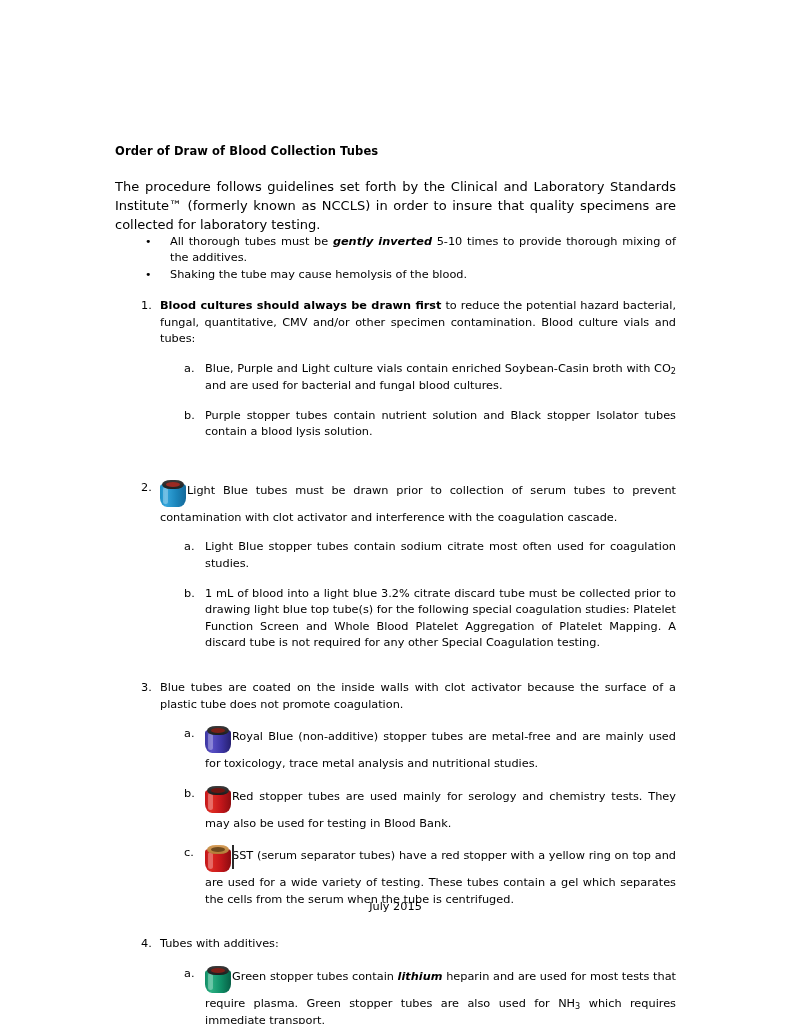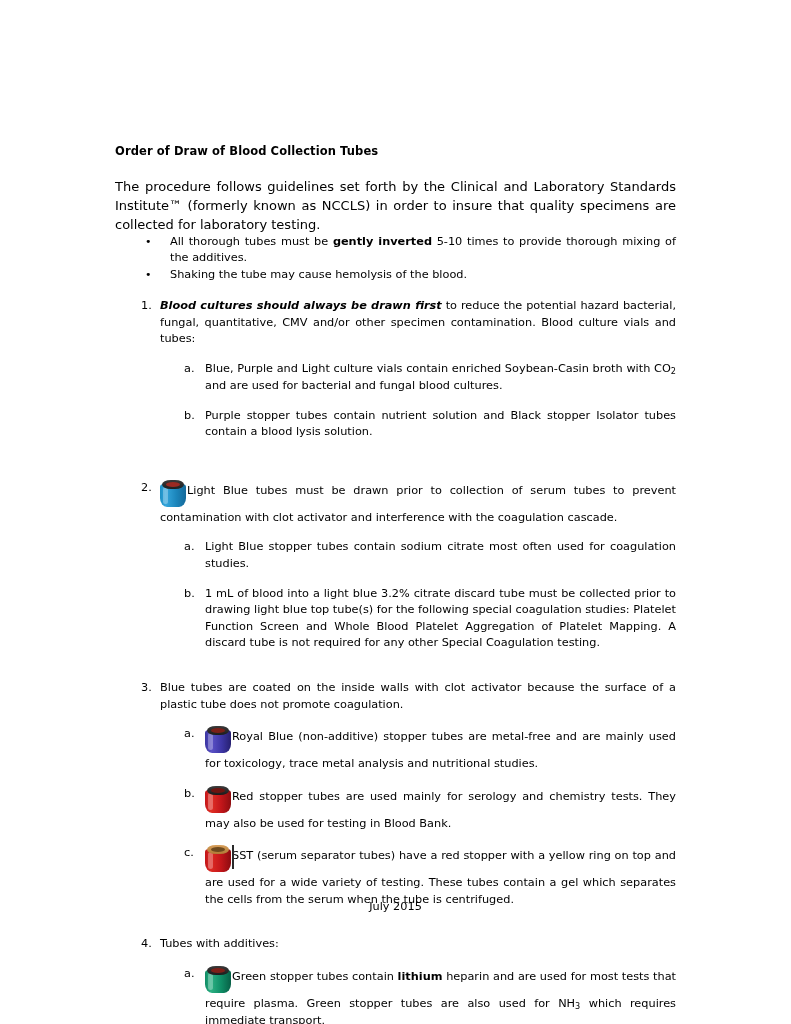--- a/index.html
+++ b/index.html
@@ -99,22 +99,22 @@
     margin-top: 13px;
     text-align: justify;
   }
   ol.letters > li .let {
     position: absolute;
     left: 24px;
     top: 0;
     font-size: 11.3px;
   }
   .u { }
-  .b { font-weight: bold; font-style: italic; }
-  .bi { font-weight: bold; }
+  .b { font-weight: bold; }
+  .bi { font-weight: bold; font-style: italic; }
   sub { font-size: 0.72em; vertical-align: -0.28em; }
 
   
   .tube {
     display: inline-block;
     vertical-align: -16px;
     width: 26px;
     height: 30px;
     position: relative;
     margin-right: 1px;

